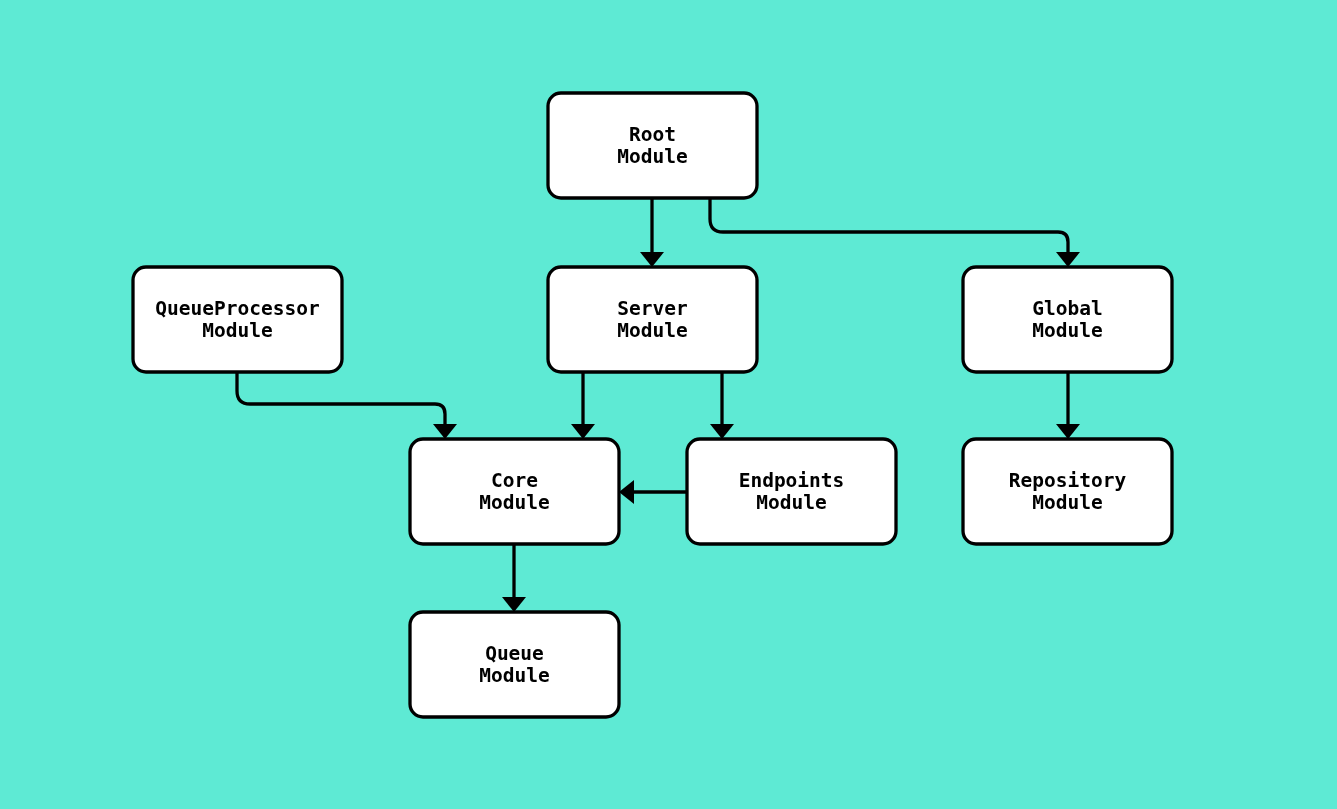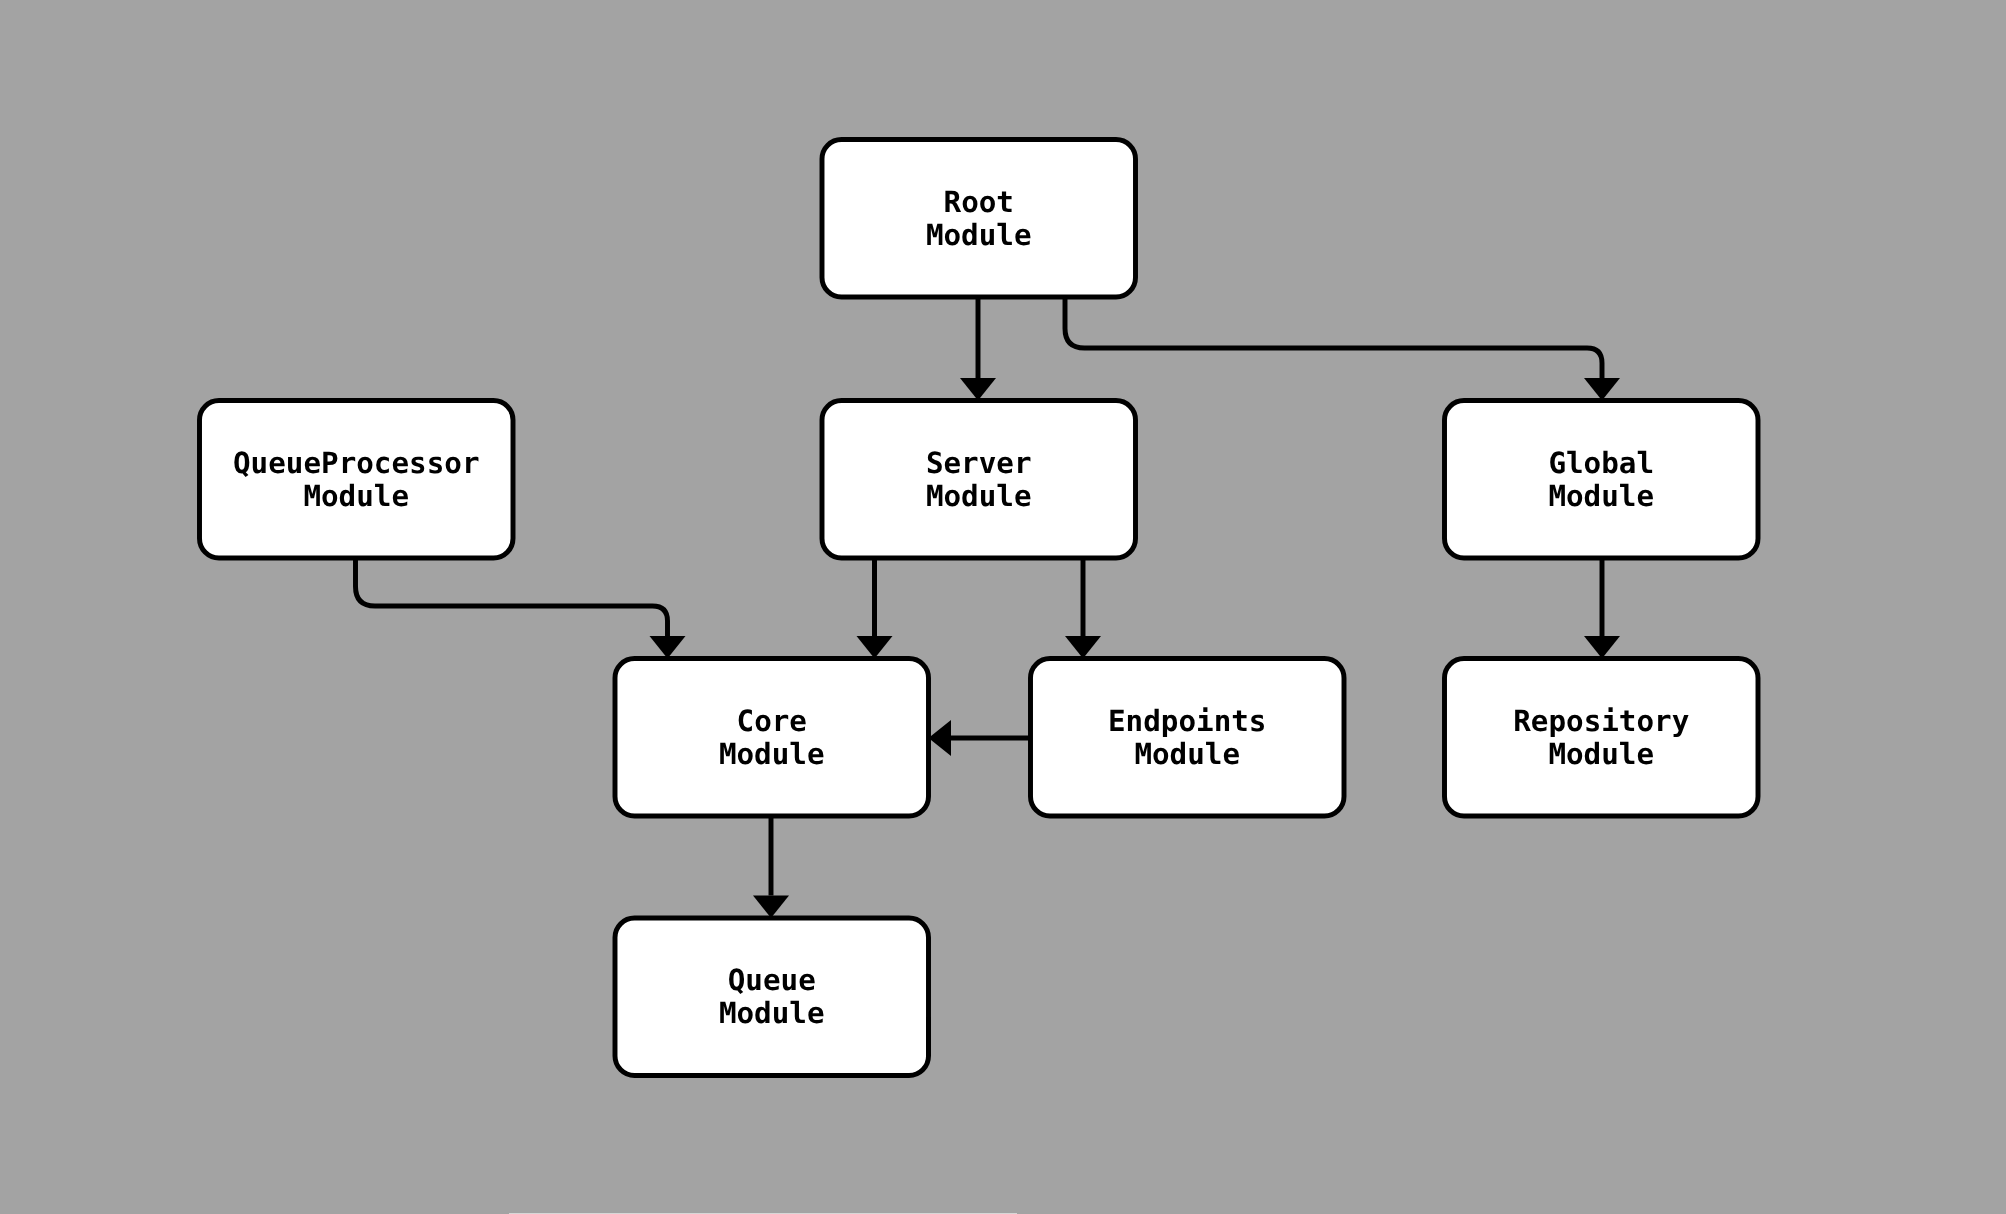--- a/index.html
+++ b/index.html
@@ -4,21 +4,21 @@
 <style>
   html, body {
     margin: 0;
     padding: 0;
     background: #ffffff;
   }
   #canvas {
     position: relative;
     width: 1337px;
     height: 809px;
-    background: #a3a3a3;
+    background: #5eead4;
     overflow: hidden;
   }
   svg text {
     font-family: "DejaVu Sans Mono", "Liberation Mono", monospace;
     font-weight: bold;
   }
 </style>
 </head>
 <body>
 

